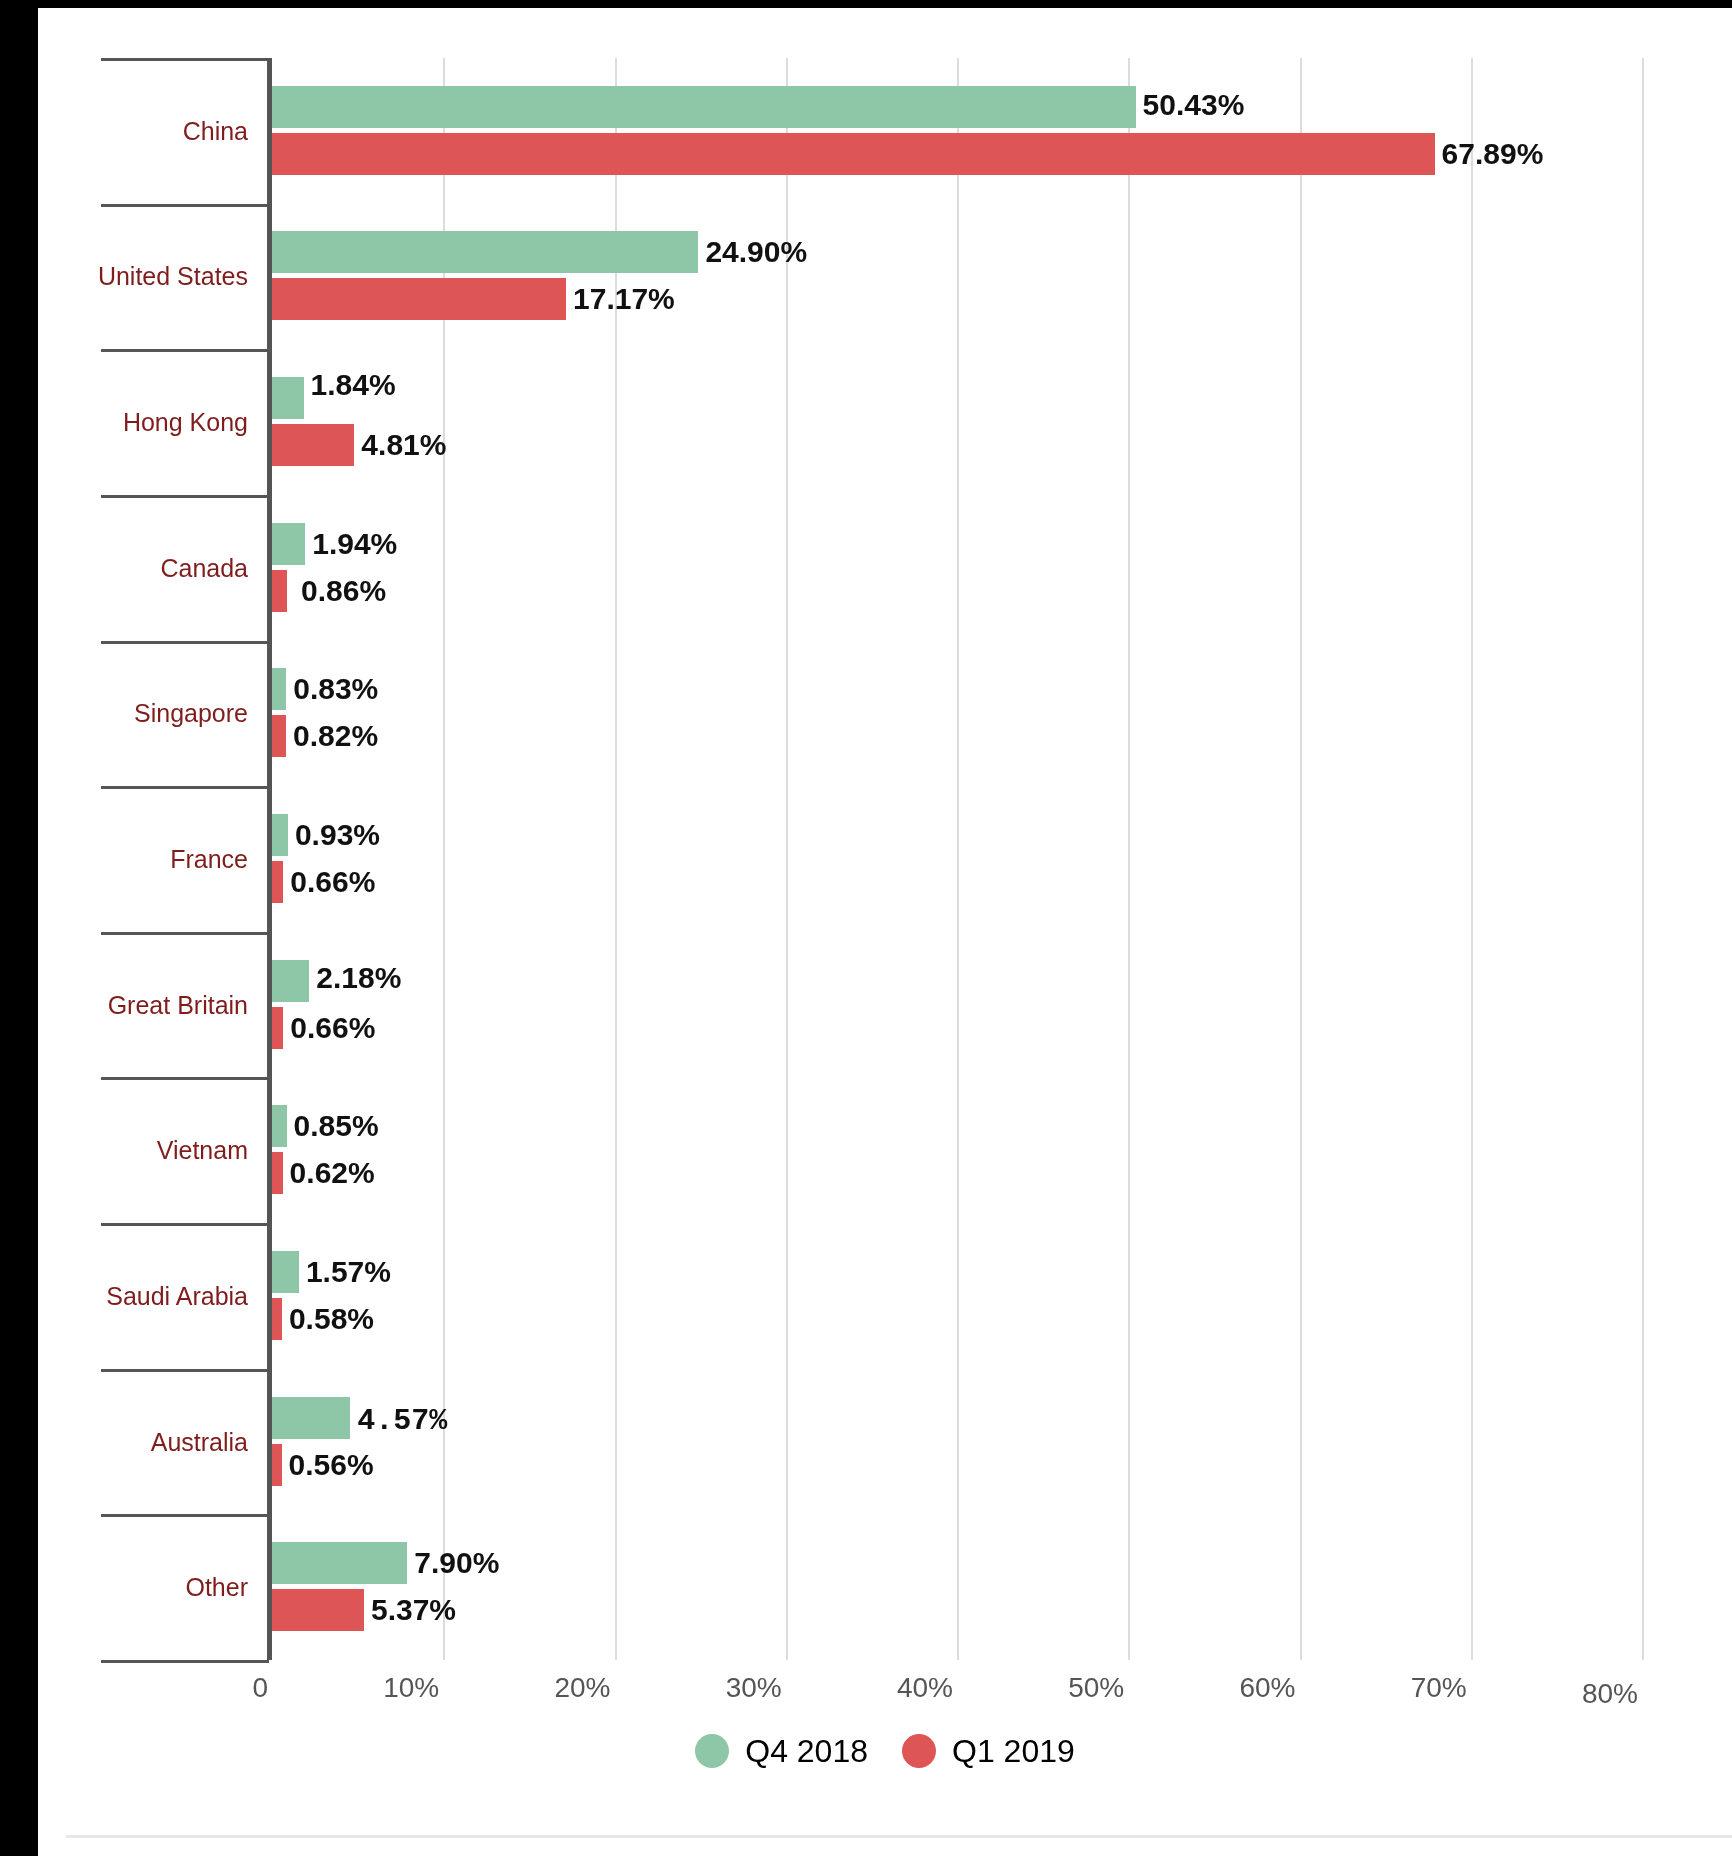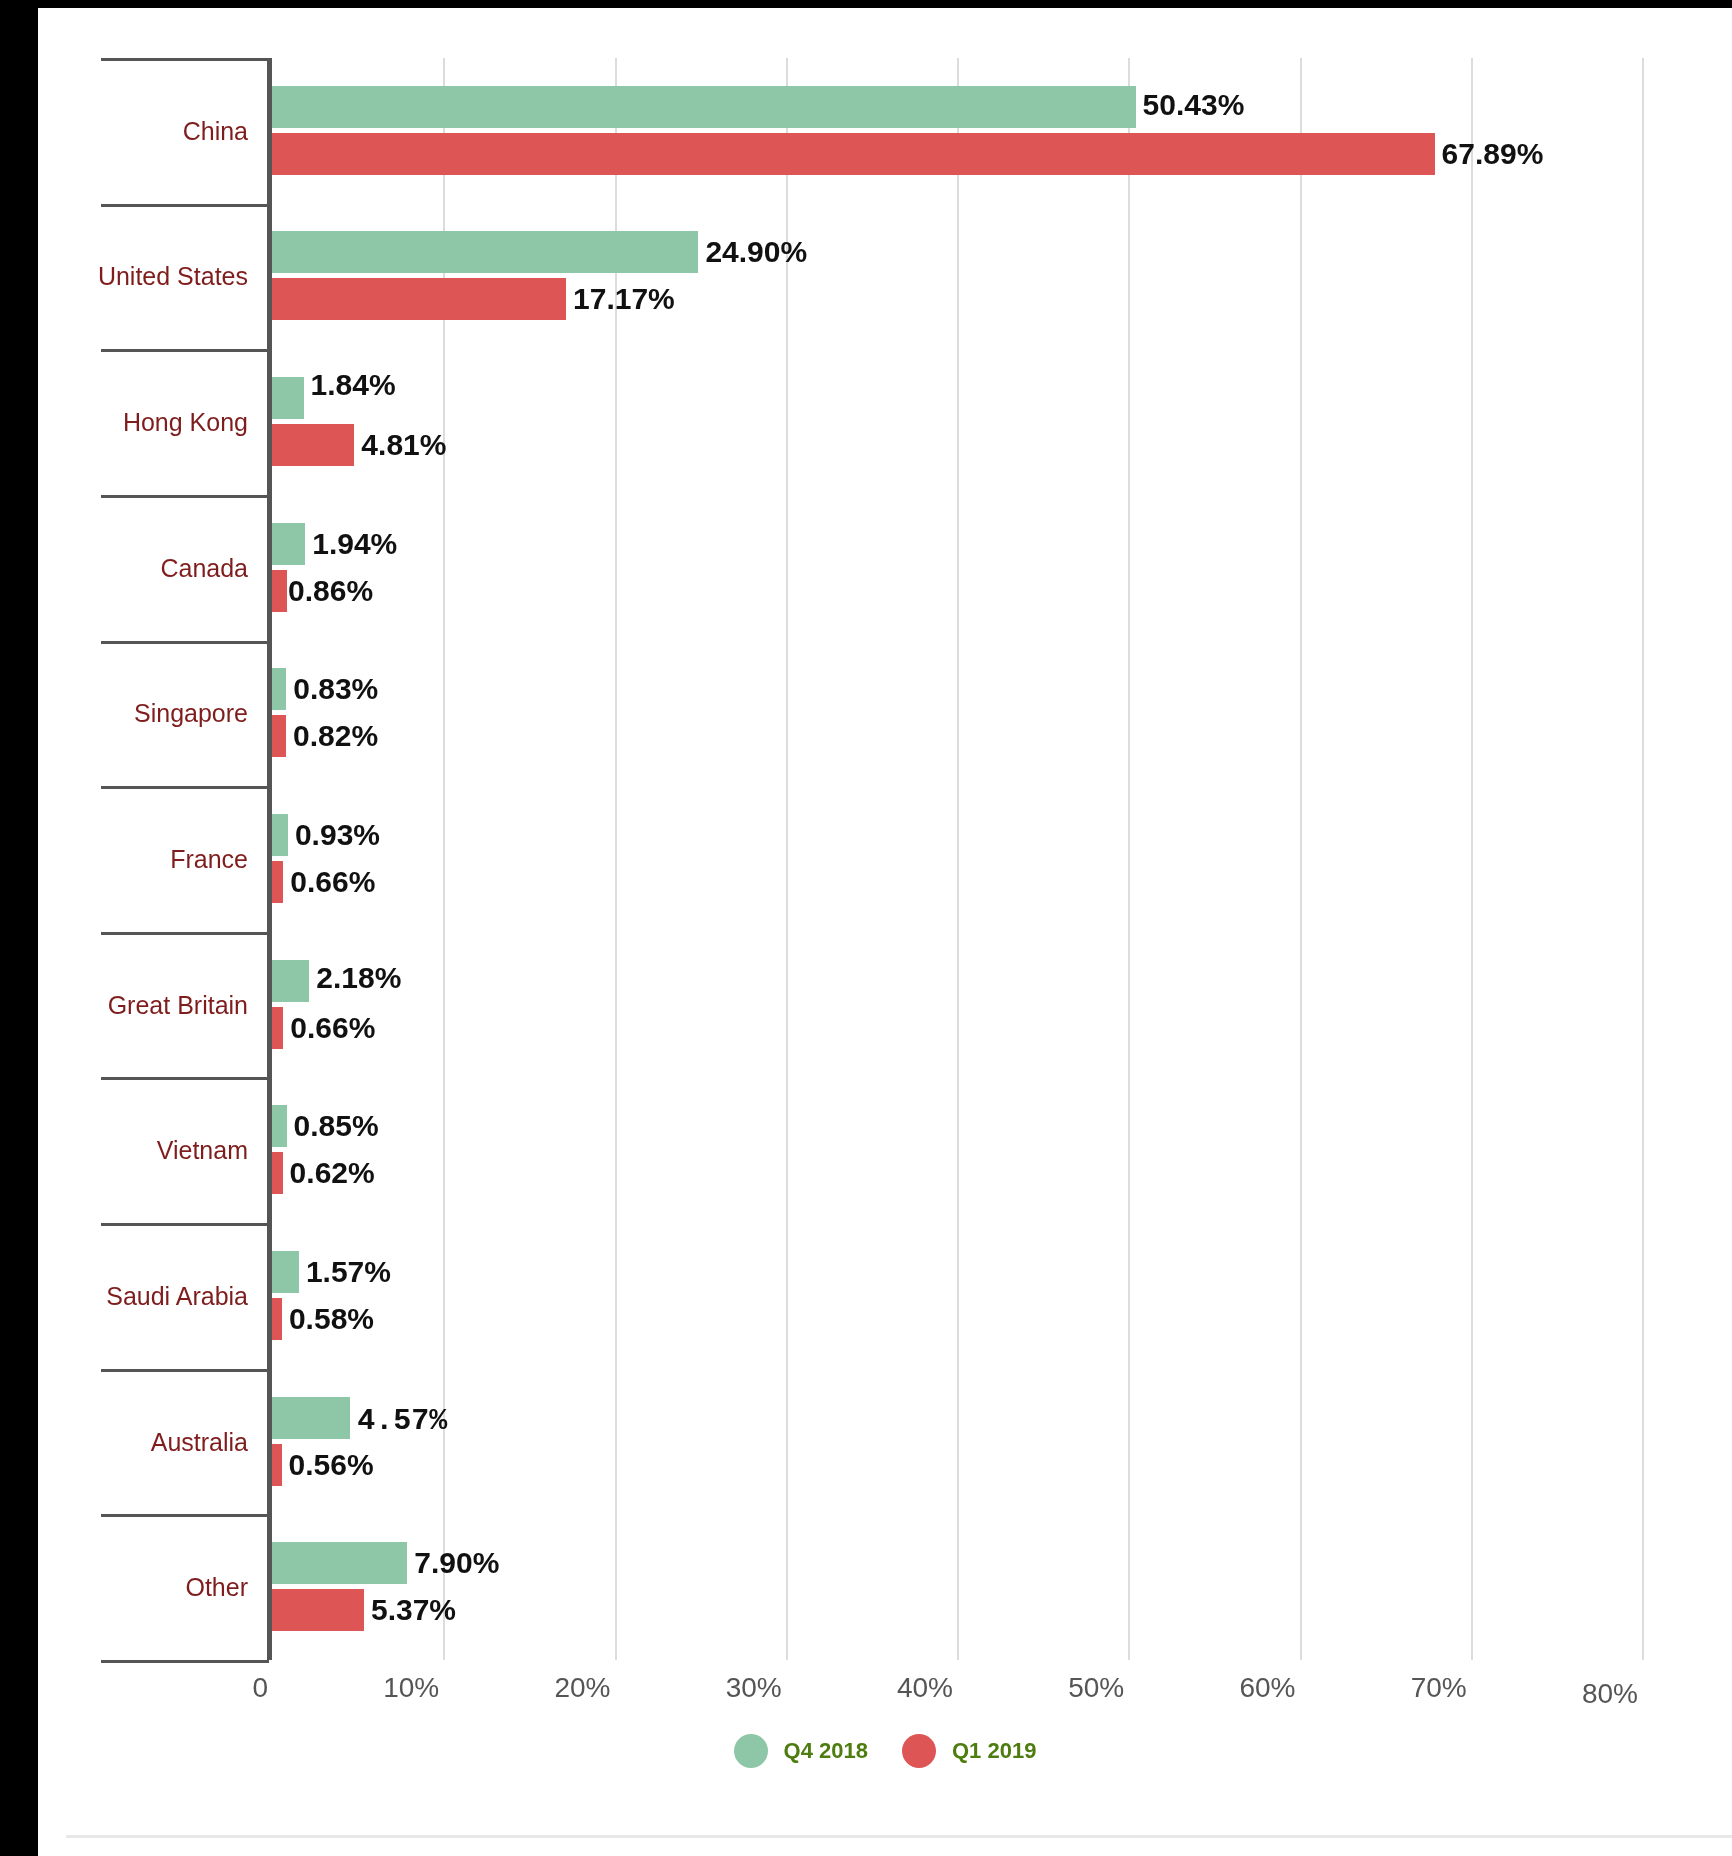--- a/index.html
+++ b/index.html
@@ -110,24 +110,23 @@
     display: flex;
     align-items: center;
     gap: 16px;
   }
   .legend-swatch {
     width: 34px; height: 34px;
     border-radius: 50%;
     flex: none;
   }
   .legend-label {
-    color: #4d7c0f;
-    font-size: 22px;
+    color: #000000;
+    font-size: 32px;
     line-height: 34px;
-    font-weight: bold;
   }
   
   #bottom-divider {
     position: absolute;
     left: 28px; top: 1827px;
     width: 1666px; height: 3px;
     background: #e8e8e8;
   }
 </style>
 </head>
@@ -185,21 +184,21 @@
           <div class="bar green" style="top: 27.8182px; width: 31.51px; background: rgb(142, 198, 168);"></div>
           <div class="bar-label" style="top: 15px; left: 265.51px;">1.84%</div>
           <div class="bar red" style="top: 74.8182px; width: 82.3713px; background: rgb(221, 85, 85);"></div>
           <div class="bar-label" style="top: 74.8182px; left: 316.371px;">4.81%</div>
         </div>
         <div class="row" style="top: 486.909px; height: 145.636px;">
           <div class="cat-label" style="top: 57.8182px;">Canada</div>
           <div class="bar green" style="top: 27.8182px; width: 33.2225px; background: rgb(142, 198, 168);"></div>
           <div class="bar-label" style="top: 27.8182px; left: 267.223px;">1.94%</div>
           <div class="bar red" style="top: 74.8182px; width: 14.7275px; background: rgb(221, 85, 85);"></div>
-          <div class="bar-label" style="top: 74.8182px; left: 243px;">0.86%</div>
+          <div class="bar-label" style="top: 74.8182px; left: 256px;">0.86%</div>
         </div>
         <div class="row" style="top: 632.545px; height: 145.636px;">
           <div class="cat-label" style="top: 57.8182px;">Singapore</div>
           <div class="bar green" style="top: 27.8182px; width: 14.2137px; background: rgb(142, 198, 168);"></div>
           <div class="bar-label" style="top: 27.8182px; left: 248.214px;">0.83%</div>
           <div class="bar red" style="top: 74.8182px; width: 14.0425px; background: rgb(221, 85, 85);"></div>
           <div class="bar-label" style="top: 74.8182px; left: 248.042px;">0.82%</div>
         </div>
         <div class="row" style="top: 778.182px; height: 145.636px;">
           <div class="cat-label" style="top: 57.8182px;">France</div>

